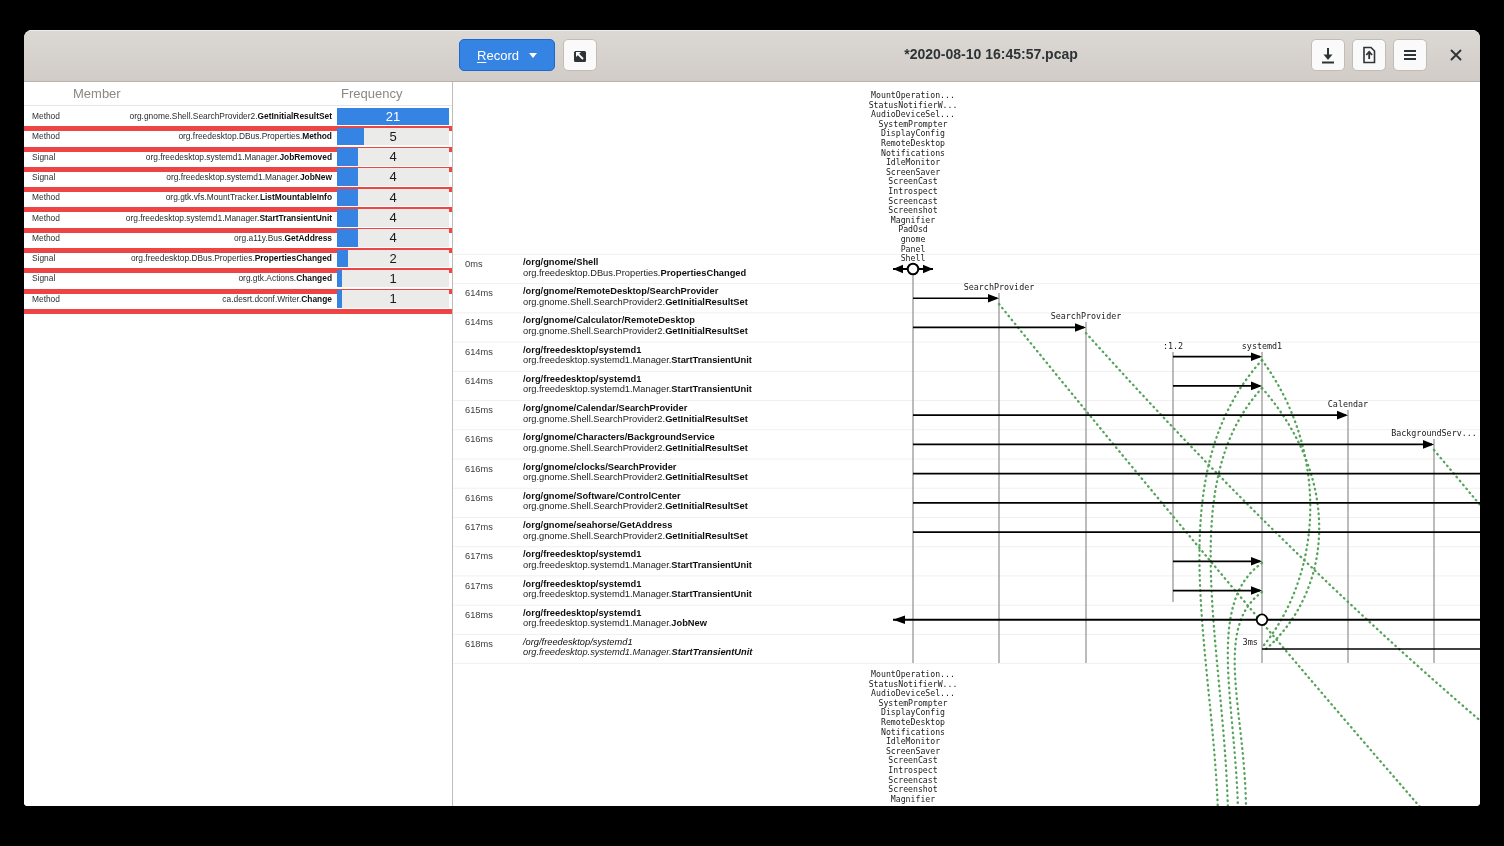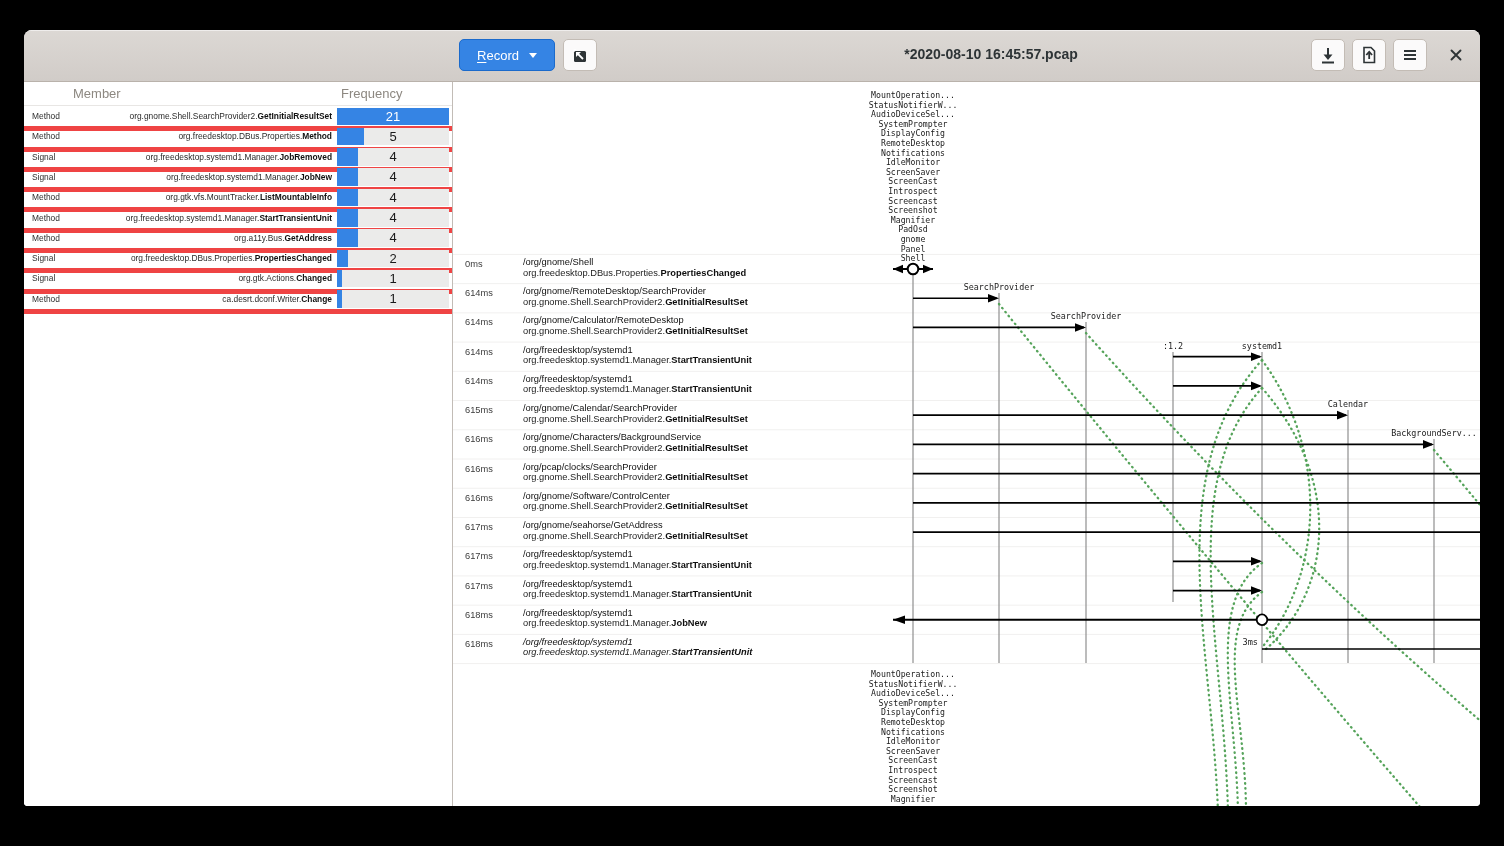--- a/index.html
+++ b/index.html
@@ -44,21 +44,21 @@
   .mem b{color:#111;}
   .bar-cell{position:absolute;left:313px;top:1.5px;width:112px;height:17.5px;background:#ebebea;}
   .bar-fill{position:absolute;left:0;top:0;height:100%;}
   .bar-num{position:absolute;left:0;top:1px;width:100%;text-align:center;font-size:13px;color:#1a1a1a;}
   .bar-num.inv{color:#ffffff;}
   
   .diagram-pane{position:absolute;left:429px;top:0;width:1027px;height:724px;overflow:hidden;}
   #dsvg{position:absolute;left:0;top:0;pointer-events:none;}
   .trow{position:absolute;left:6px;width:450px;height:26px;}
   .trow .tm{position:absolute;left:6px;top:2px;font-size:9.3px;color:#3c3c3c;}
-  .trow .l1{position:absolute;left:64px;top:0;font-size:9.3px;font-weight:normal;color:#0f0f0f;white-space:nowrap;}
+  .trow .l1{position:absolute;left:64px;top:0;font-size:9.3px;font-weight:bold;color:#0f0f0f;white-space:nowrap;}
   .trow .l2{position:absolute;left:64px;top:10.5px;font-size:9.3px;color:#222;white-space:nowrap;}
   .trow .l2 b{color:#0f0f0f;}
   .trow.it .l1{font-weight:normal;font-style:italic;}
   .trow.it .l2{font-style:italic;}
 </style>
 </head>
 <body>
 
 <div class="window">
 
@@ -333,21 +333,21 @@
             <span class="l1">/org/gnome/Calendar/SearchProvider</span>
             <span class="l2">org.gnome.Shell.SearchProvider2.<b>GetInitialResultSet</b></span>
           </div>
           <div class="trow" style="top: 350.38px;">
             <span class="tm">616ms</span>
             <span class="l1">/org/gnome/Characters/BackgroundService</span>
             <span class="l2">org.gnome.Shell.SearchProvider2.<b>GetInitialResultSet</b></span>
           </div>
           <div class="trow" style="top: 379.61px;">
             <span class="tm">616ms</span>
-            <span class="l1">/org/pcap/clocks/SearchProvider</span>
+            <span class="l1">/org/gnome/clocks/SearchProvider</span>
             <span class="l2">org.gnome.Shell.SearchProvider2.<b>GetInitialResultSet</b></span>
           </div>
           <div class="trow" style="top: 408.84px;">
             <span class="tm">616ms</span>
             <span class="l1">/org/gnome/Software/ControlCenter</span>
             <span class="l2">org.gnome.Shell.SearchProvider2.<b>GetInitialResultSet</b></span>
           </div>
           <div class="trow" style="top: 438.07px;">
             <span class="tm">617ms</span>
             <span class="l1">/org/gnome/seahorse/GetAddress</span>

